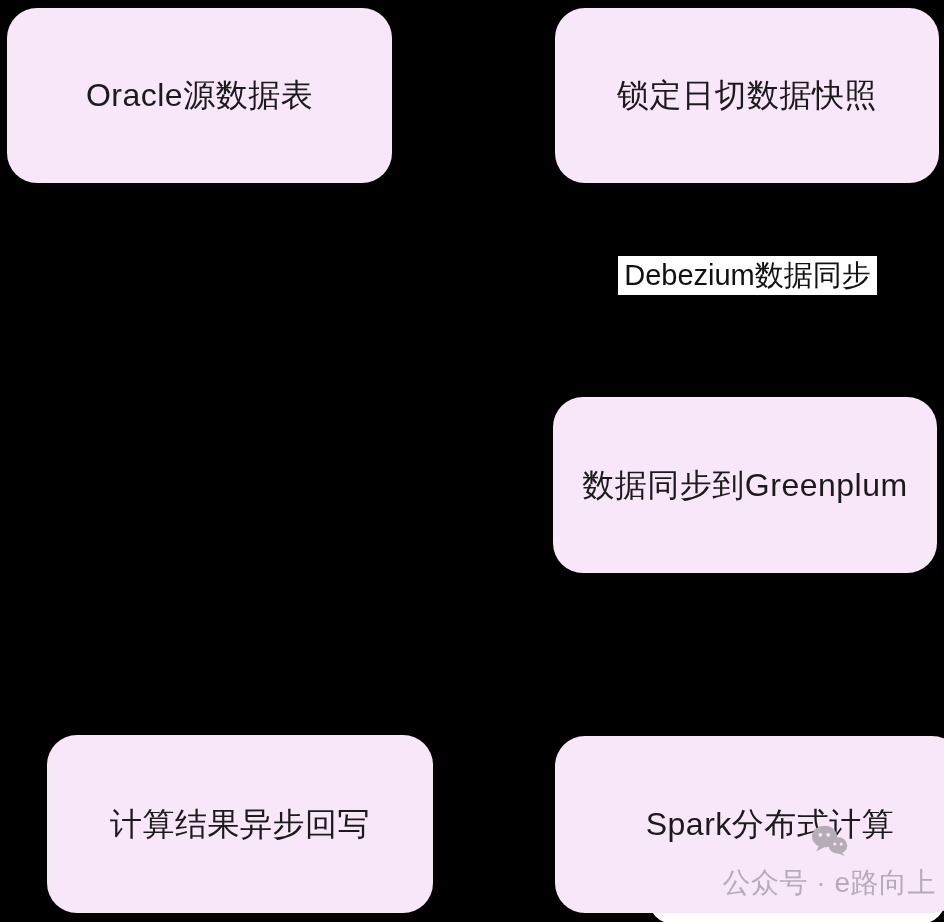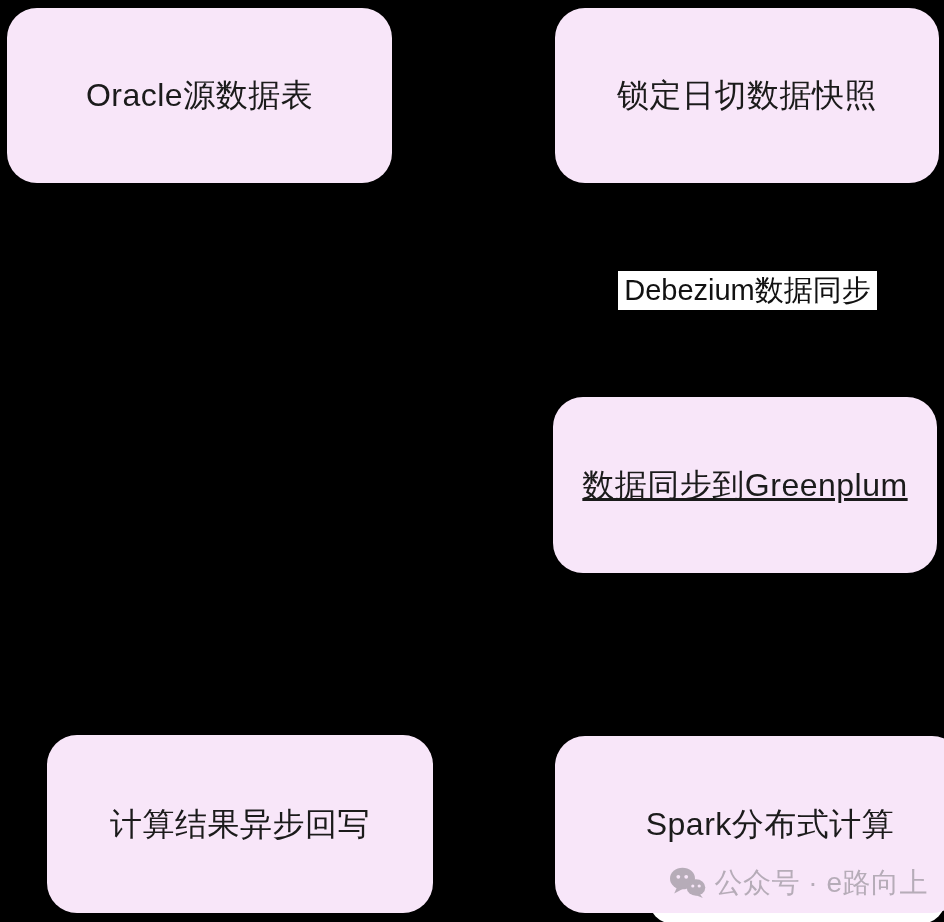--- a/index.html
+++ b/index.html
@@ -24,64 +24,64 @@
     justify-content: center;
     color: var(--node-text, #1b1b1b);
     font-size: 32px;
     line-height: 1.2;
     letter-spacing: 0.5px;
     z-index: 2;
   }
   .node-label { text-align: center; }
   #node-oracle    { left: 7px;   top: 8px;   width: 385px; height: 175px; }
   #node-lock      { left: 555px; top: 8px;   width: 384px; height: 175px; }
-  #node-sync      { left: 553px; top: 397px; width: 384px; height: 176px; text-decoration: underline; }
+  #node-sync      { left: 553px; top: 397px; width: 384px; height: 176px; }
   #node-writeback { left: 7px;   top: 735px; width: 386px; height: 178px; margin-left: 40px; }
   #node-spark     { left: 555px; top: 736px; width: 384px; height: 177px; padding-left: 23px; }
 
   .edge-label {
     position: absolute;
     left: 618px;
     top: 256px;
     width: 259px;
     height: 39px;
     background: var(--edge-label-bg, #ffffff);
     color: var(--edge-label-text, #111111);
     font-size: 29px;
     display: flex;
     align-items: center;
     justify-content: center;
     white-space: nowrap;
     z-index: 3;
-    margin-top: 15px;
   }
 
   
   .clipped-shape {
     position: absolute;
     left: 648px;
     top: 872px;
     width: 298px;
     height: 52px;
     background: #ffffff;
     border-radius: 26px;
     z-index: 1;
   }
 
   .watermark {
     position: absolute;
-    right: 34px;
+    right: 26px;
     bottom: 13px;
     display: flex;
     align-items: center;
     gap: 9px;
     color: var(--watermark, #b6acb8);
     font-size: 28px;
     white-space: nowrap;
     z-index: 4;
+    flex-direction: column;
   }
   .watermark svg { display: block; }
 </style>
 </head>
 <body>
 
 <div id="canvas" style="--bg: #000000; --node-fill: #f8e6f9; --node-text: #1b1b1b; --edge-label-bg: #ffffff; --edge-label-text: #111111; --watermark: #b6acb8;">
 
   <div class="node" id="node-lock">
     <span class="node-label">锁定日切数据快照</span>

